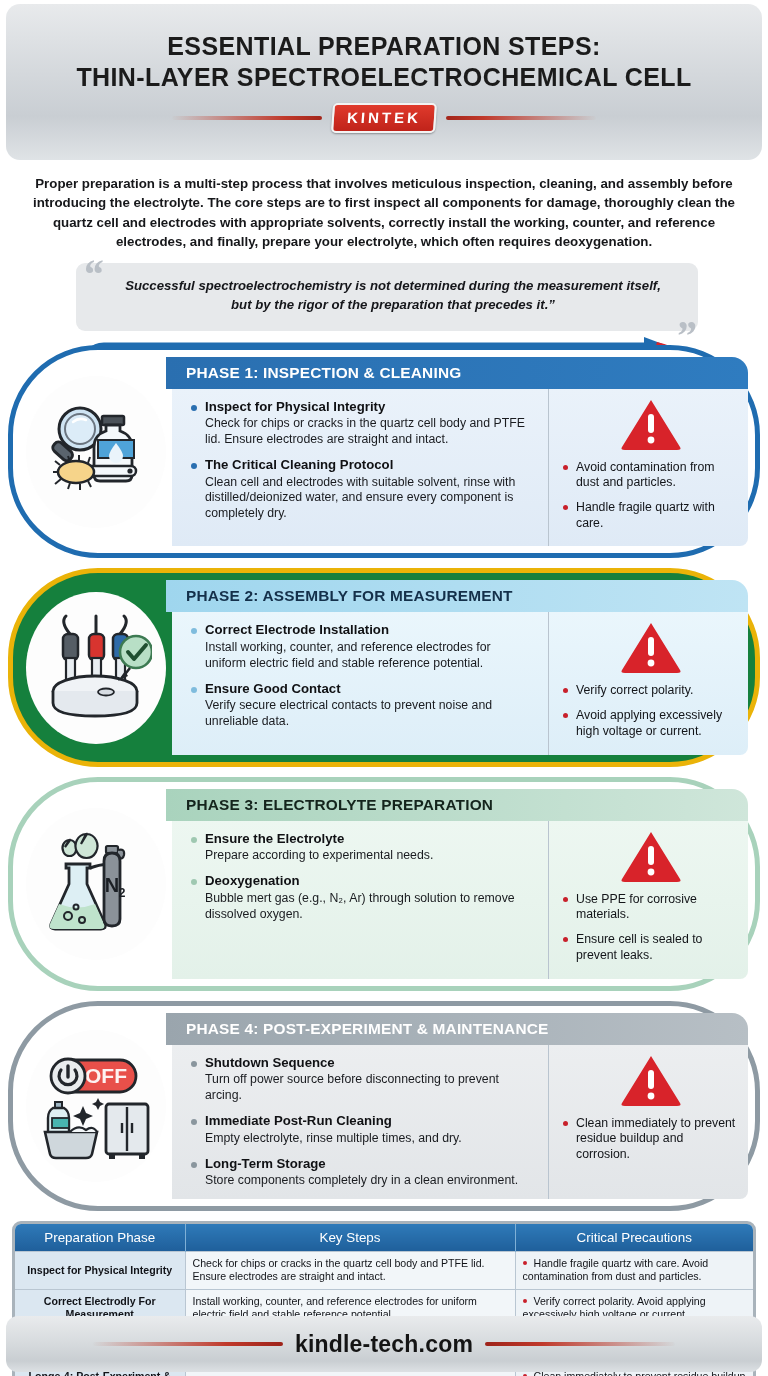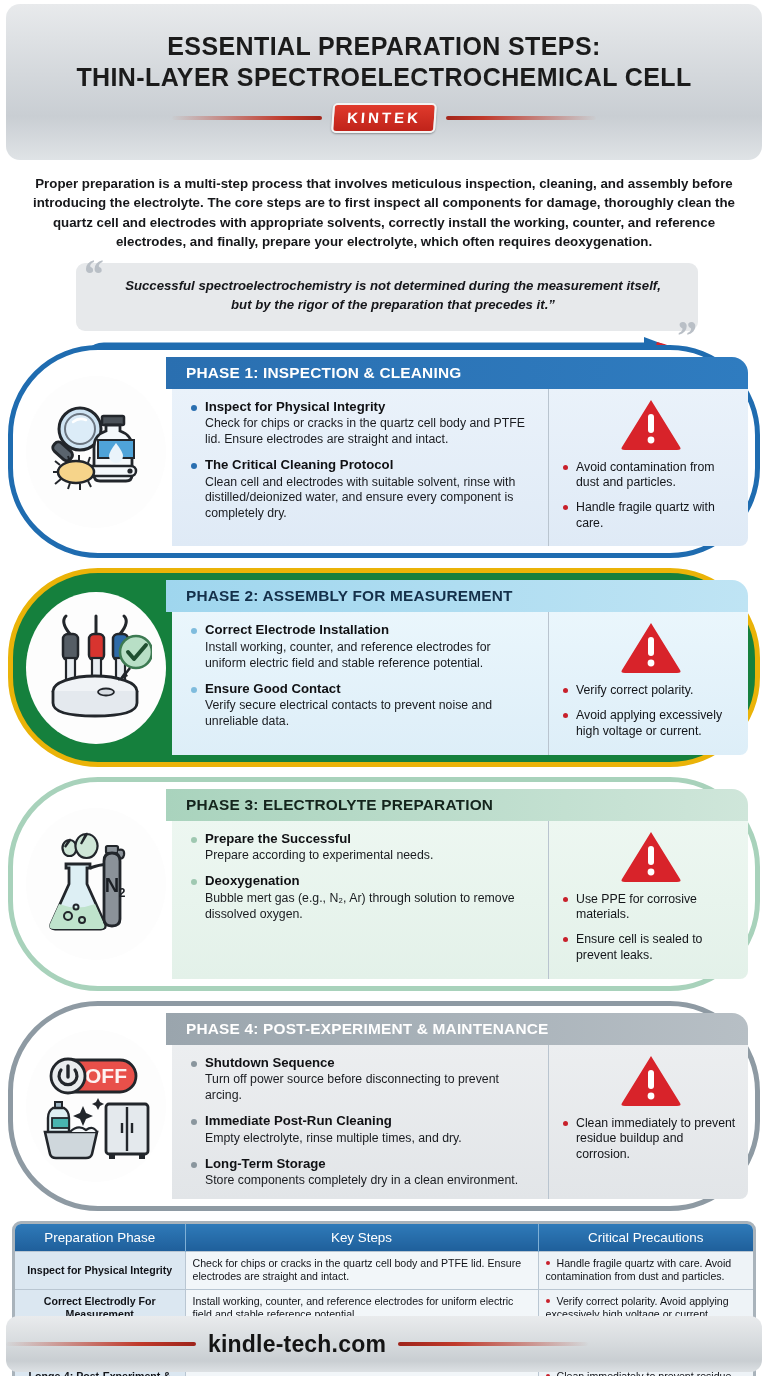--- a/index.html
+++ b/index.html
@@ -163,31 +163,31 @@
     font-size: 10.6px; line-height: 1.26; color: #111318;
     padding: 5px 7px; vertical-align: middle;
     border-top: 1px solid #b9c6d2; border-right: 1px solid #b9c6d2;
   }
   tbody td:last-child { border-right: none; }
   td.phase-col {
     width: 170px; text-align: center; font-weight: bold;
     background: #dbe7f1; font-size: 10.6px;
   }
   td.steps-col { background: #f2f6f9; }
-  td.prec-col  { width: 215px; background: #eef3f7; }
+  td.prec-col  { width: 238px; background: #eef3f7; }
   .prec-col .c { position: relative; padding-left: 11px; }
   .prec-col .c::before {
     content: ""; position: absolute; left: 0; top: 4px;
     width: 4px; height: 4px; border-radius: 50%; background: #c8202b;
   }
   .footer {
     position: absolute; left: 6px; right: 6px; bottom: 4px;
     height: 56px; border-radius: 12px;
     background: linear-gradient(180deg,#e9ebed 0%,#d6dadd 50%,#c9ced2 80%,#dde1e4 100%);
-    display: flex; align-items: center; justify-content: flex-start; gap: 12px;
+    display: flex; align-items: center; justify-content: center; gap: 12px;
   }
   .footer .domain { font-size: 23px; font-weight: bold; color: #141414; letter-spacing: .2px; }
   .foot-rule { height: 4px; width: 190px; border-radius: 2px; }
   .foot-rule.left  { background: linear-gradient(90deg,rgba(205,205,205,.2),#c0392b 70%,#9e231a); }
   .foot-rule.right { background: linear-gradient(270deg,rgba(205,205,205,.2),#c0392b 70%,#9e231a); }
 </style>
 </head>
 <body>
 
 <div class="header">
@@ -369,21 +369,21 @@
           <text x="72" y="64" font-family="Liberation Sans, sans-serif" font-size="20" font-weight="bold" fill="#1b1f24" text-anchor="middle">N</text>
           <text x="82" y="69" font-family="Liberation Sans, sans-serif" font-size="12" font-weight="bold" fill="#1b1f24" text-anchor="middle">2</text>
         </svg>
       </div>
     </div>
     <div class="phase-body">
       <div class="phase-title">PHASE 3: ELECTROLYTE PREPARATION</div>
       <div class="phase-content">
         <div class="steps">
           <div class="step">
-            <div class="step-title">Prepare the Successful</div>
+            <div class="step-title">Ensure the Electrolyte</div>
             <div class="step-desc">Prepare according to experimental needs.</div>
           </div>
           <div class="step">
             <div class="step-title">Deoxygenation</div>
             <div class="step-desc">Bubble mert gas (e.g., N₂, Ar) through solution to remove dissolved oxygen.</div>
           </div>
         </div>
         <div class="cautions">
           <svg class="warn-tri" width="62" height="55" viewBox="0 0 62 55">
             <path d="M31,3 L60,50 Q62,53 57,53 L5,53 Q0,53 2,50 Z" fill="#d8232a"></path>

